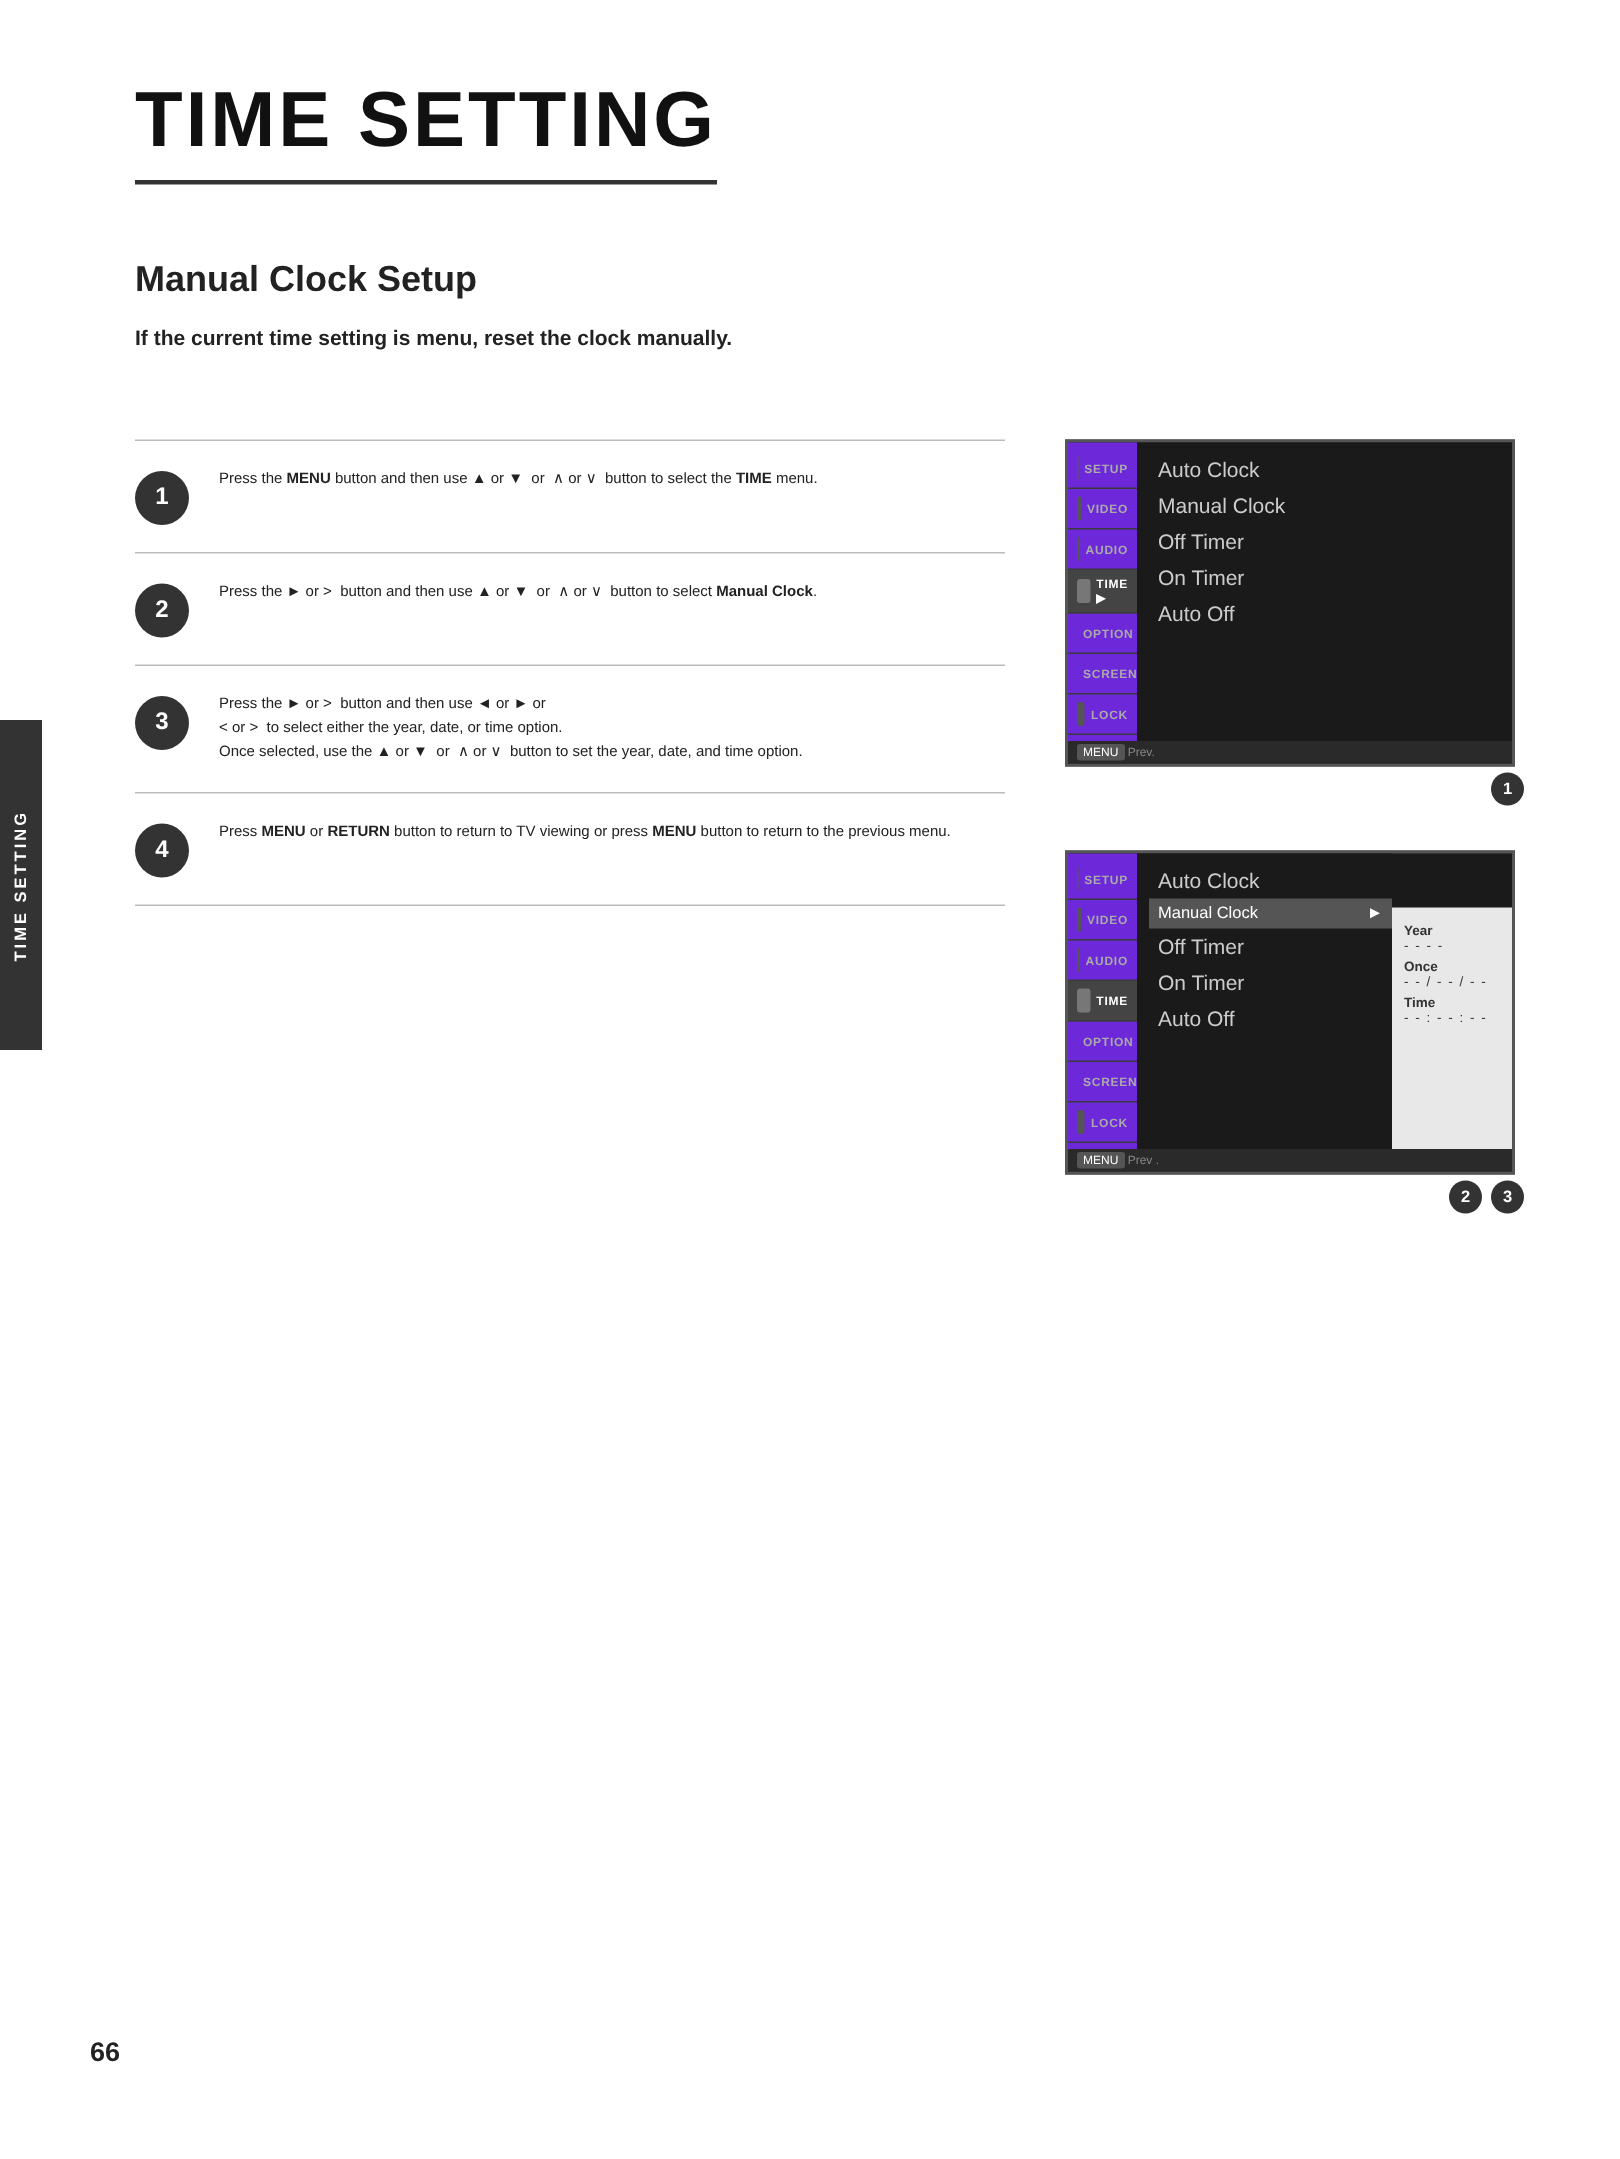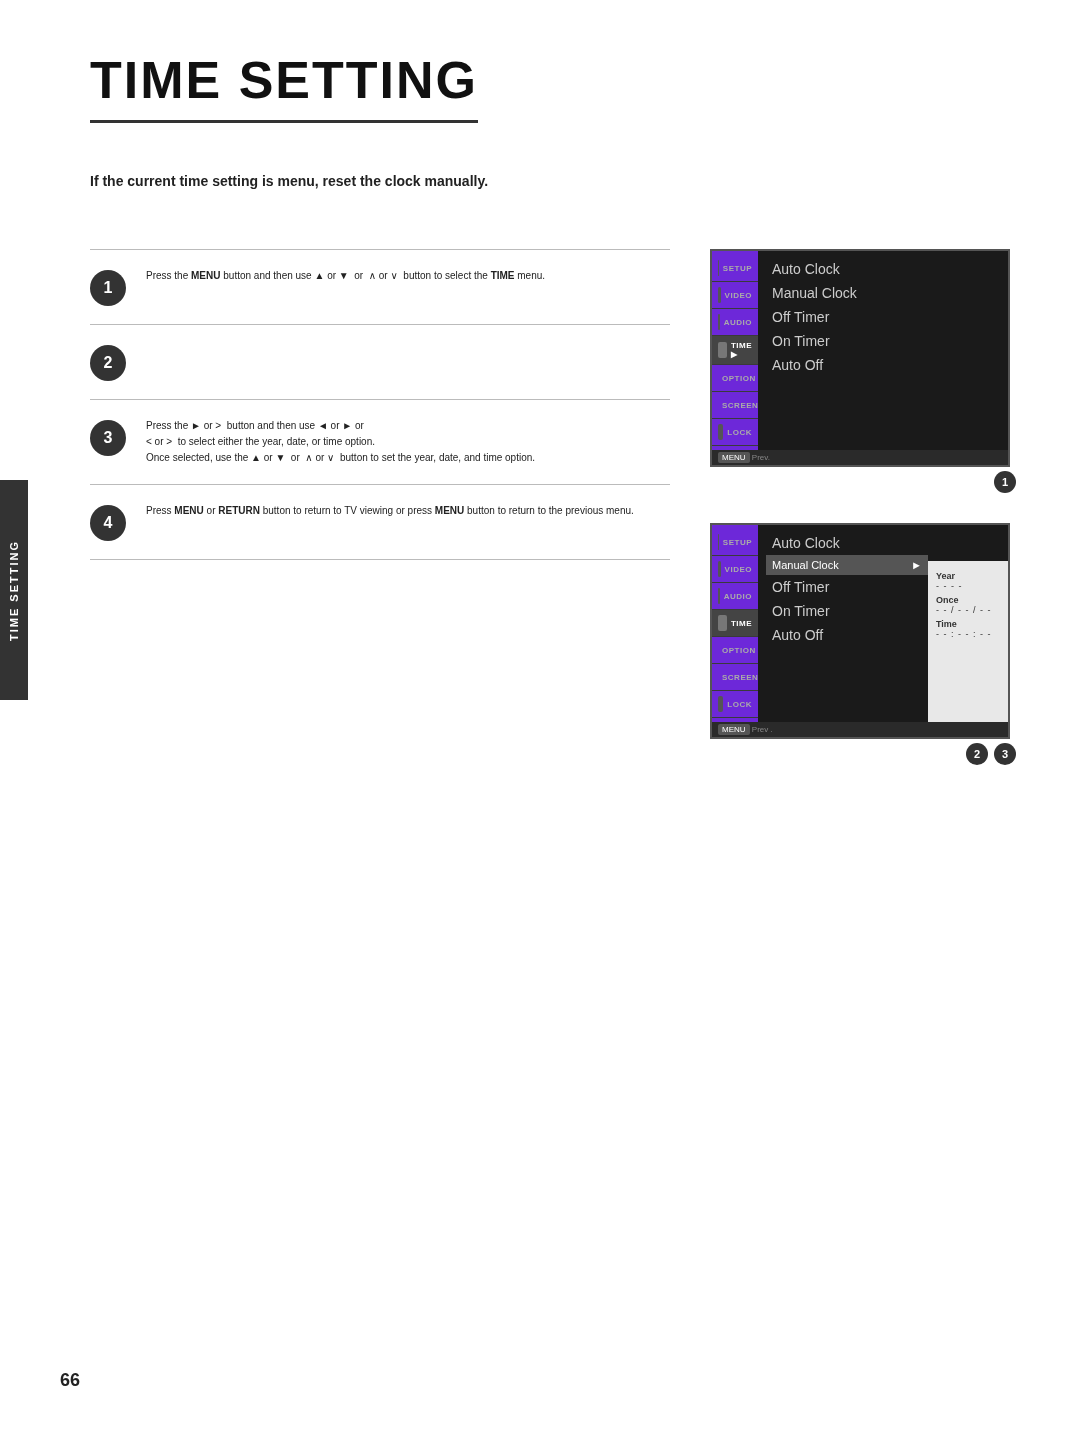--- a/index.html
+++ b/index.html
@@ -30,21 +30,21 @@
       font-weight: bold;
       letter-spacing: 2px;
       writing-mode: vertical-rl;
       transform: rotate(180deg);
       text-transform: uppercase;
     }
 
     
     .page-number {
       position: absolute;
-      bottom: 48px;
+      bottom: 60px;
       left: 60px;
       font-size: 18px;
       font-weight: bold;
     }
 
     
     .content {
       margin-left: 50px;
       padding: 50px 60px 80px 40px;
     }
@@ -265,40 +265,45 @@
 </div>
 
 <div class="page-number">66</div>
 
 <div class="content">
 
   
   <div class="page-title">TIME SETTING</div>
 
   
+  <div class="section-heading">Manual Clock Setup</div>
 
   
   <div class="subtitle">If the current time setting is menu, reset the clock manually.</div>
 
   
   <div class="main-layout">
 
     <div class="steps-col">
       <div class="steps">
 
         <div class="step-row">
           <div class="step-circle">1</div>
           <div class="step-text">
             Press the <b>MENU</b> button and then use ▲ or ▼&nbsp; or &nbsp;∧
             or ∨&nbsp; button to select the <b>TIME</b> menu.
           </div>
         </div>
 
         <div class="step-row">
           <div class="step-circle">2</div>
+          <div class="step-text">
+            Press the ► or &gt;&nbsp; button and then use ▲ or ▼&nbsp; or &nbsp;∧
+            or ∨&nbsp; button to select <b>Manual&nbsp;Clock</b>.
+          </div>
         </div>
 
         <div class="step-row">
           <div class="step-circle">3</div>
           <div class="step-text">
             Press the ► or &gt;&nbsp; button and then use ◄ or ► or<br>
             &lt;&nbsp;or &gt;&nbsp; to select either the year, date, or time option.<br>
             Once selected, use the ▲ or ▼&nbsp; or &nbsp;∧ or ∨&nbsp; button to
             set the year, date, and time option.
           </div>

